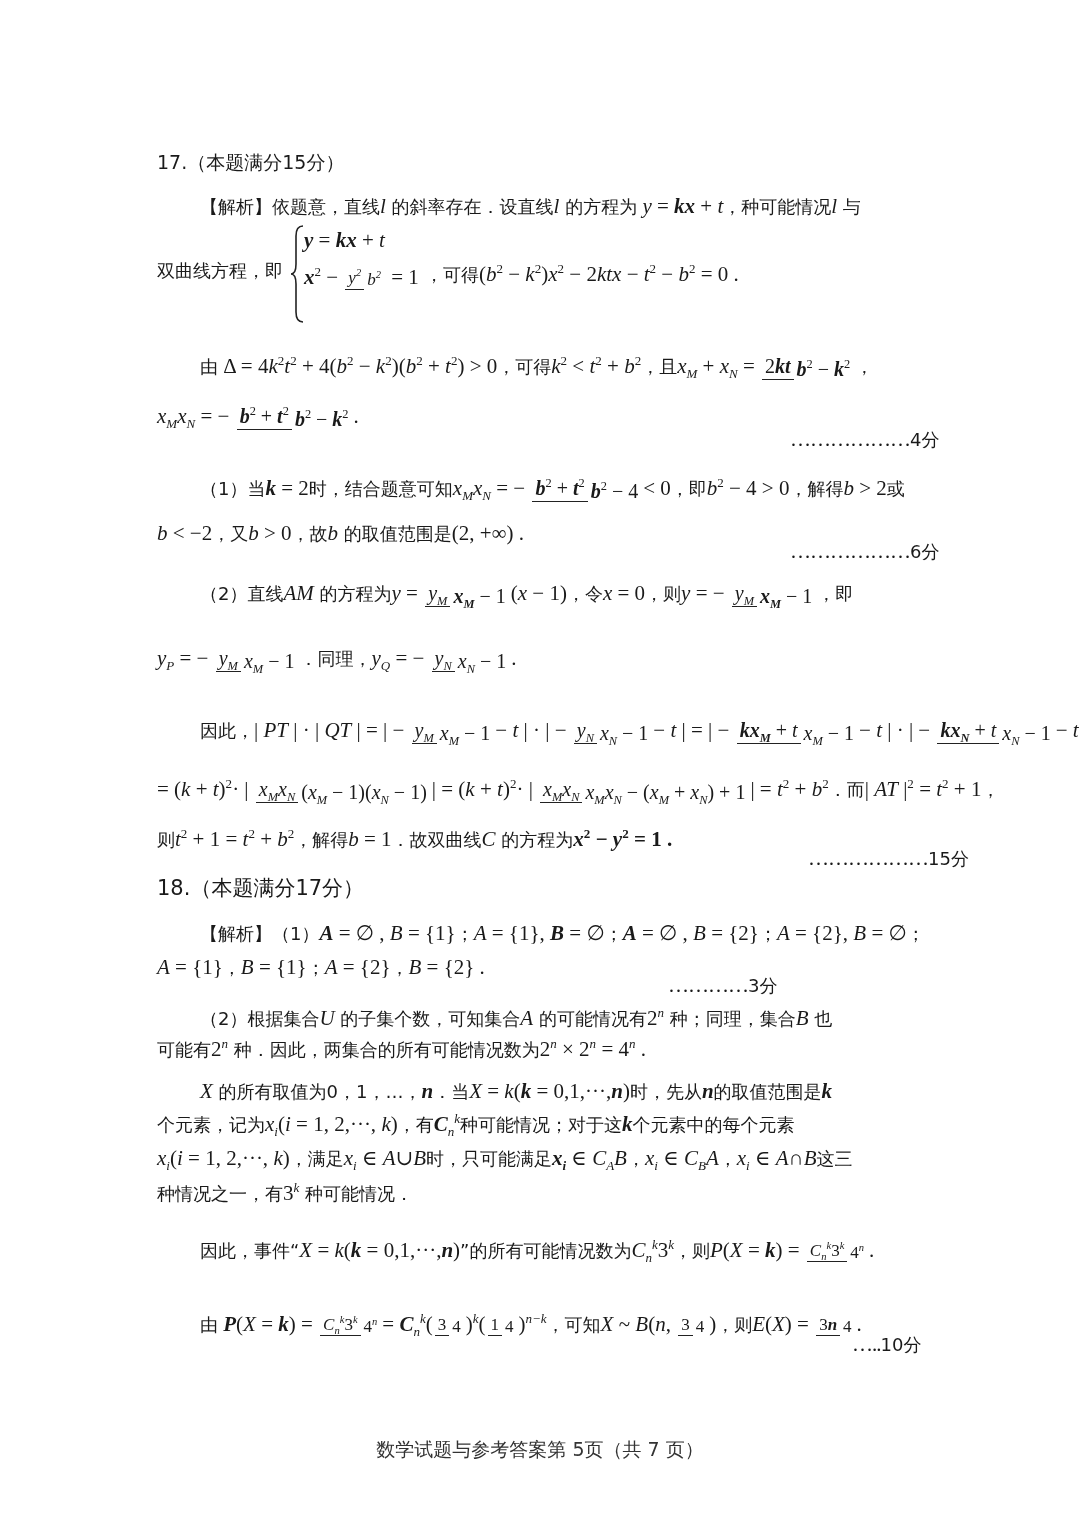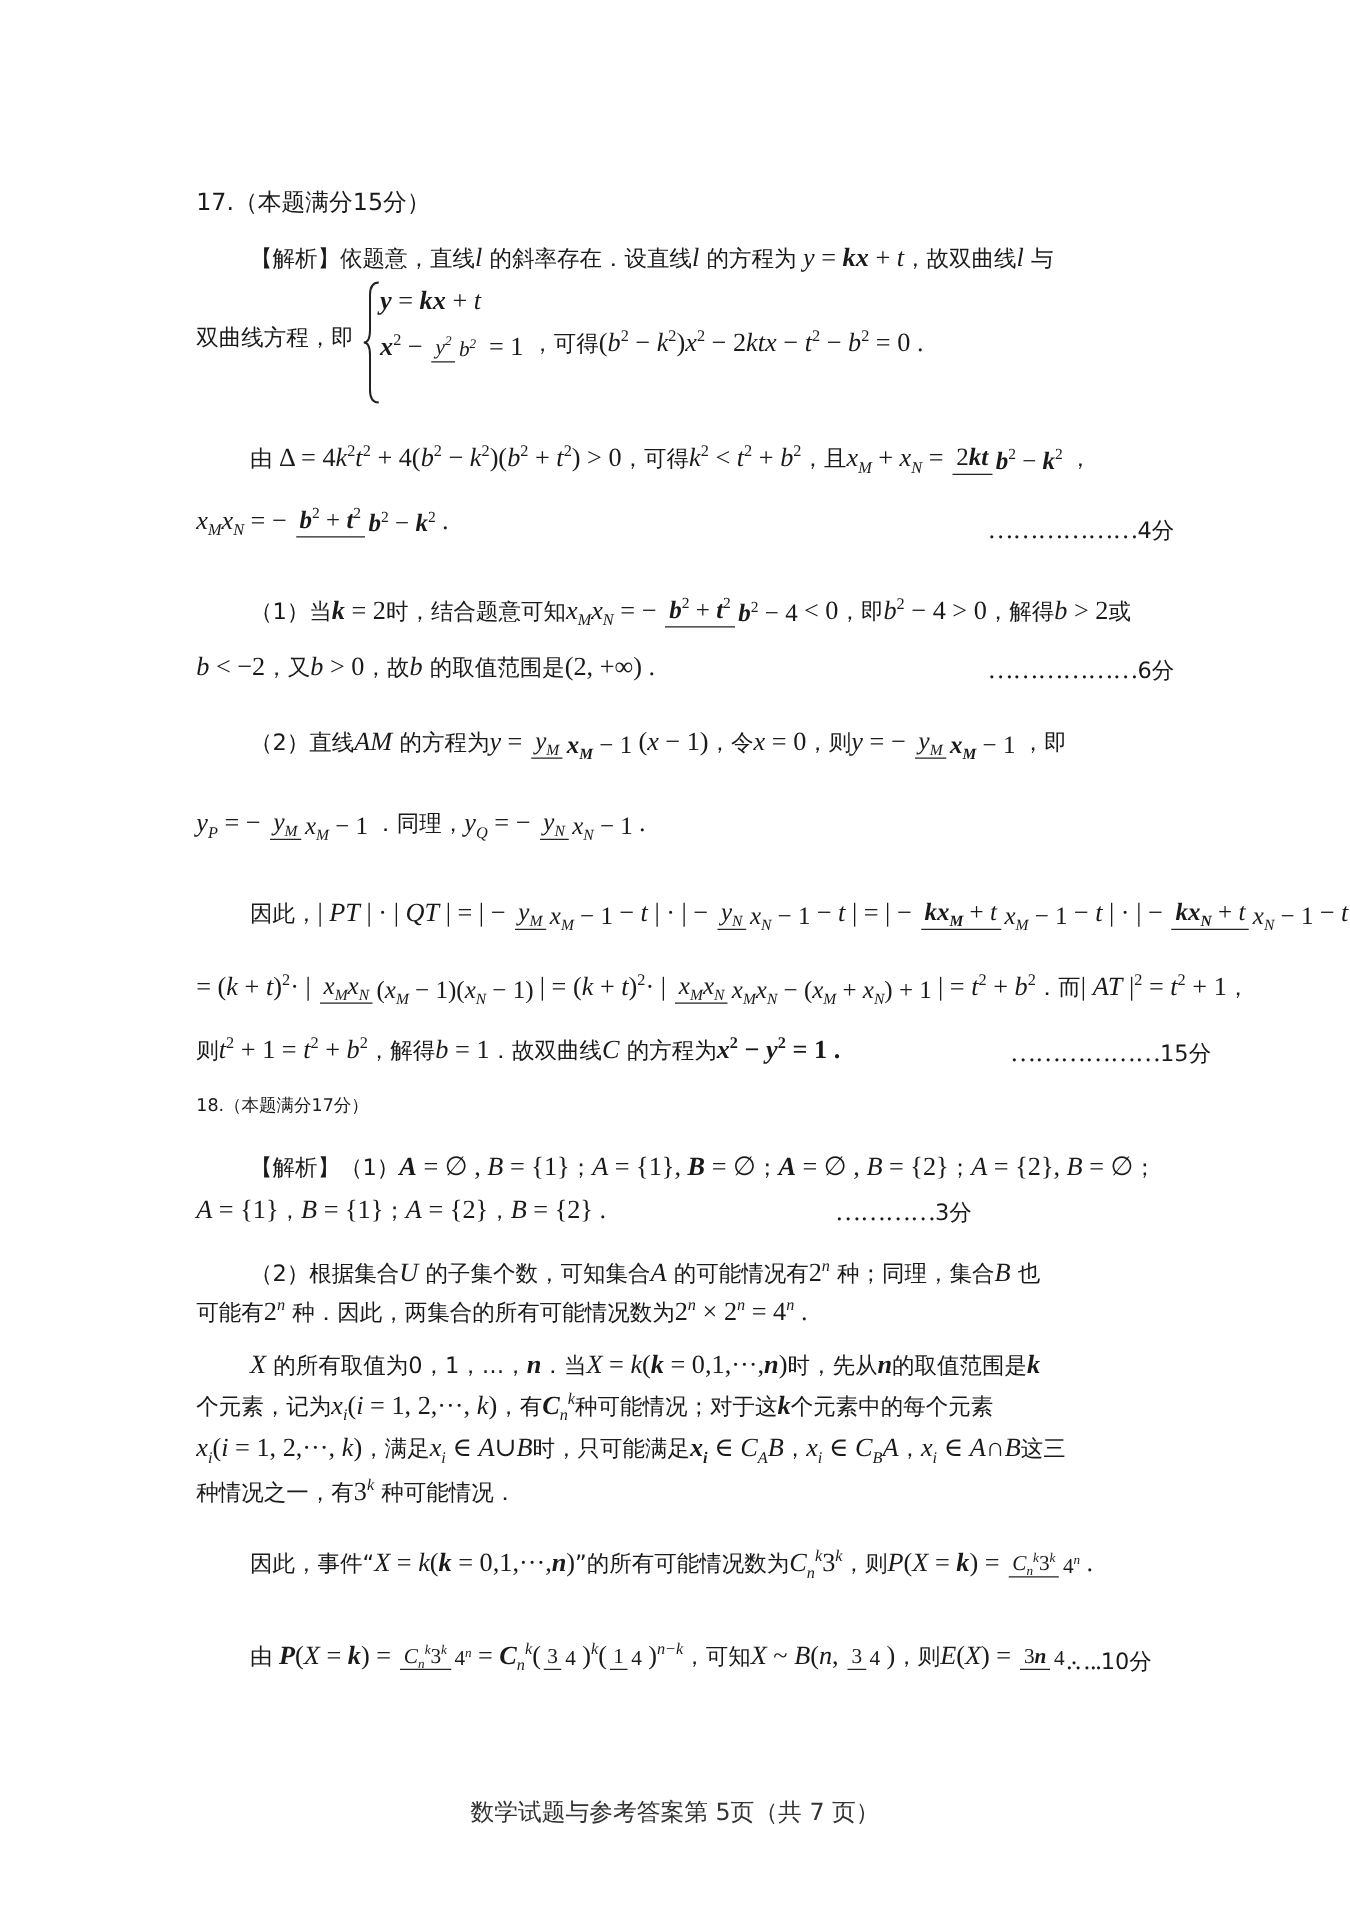--- a/index.html
+++ b/index.html
@@ -9,36 +9,36 @@
   .cjk{font-family:"DejaVu Sans","Liberation Sans",sans-serif;font-size:18px;}
   .m{font-family:"Liberation Serif","DejaVu Serif",serif;font-size:21px;}
   .i{font-style:italic;}
   .b{font-weight:bold;}
   sub,sup{font-size:0.62em;line-height:0;}
   .frac{display:inline-flex;flex-direction:row;align-items:center;vertical-align:middle;
         margin:0 2px;font-family:"Liberation Serif","DejaVu Serif",serif;font-size:20px;text-align:right;}
   .frac .num{padding:0 3px 2px 3px;border-bottom:1.3px solid #222;line-height:1.05;}
   .frac .den{padding:2px 3px 0 3px;line-height:1.05;}
   .frac.small{font-size:17px;}
-  .score{position:absolute;font-size:18px;white-space:nowrap;}
+  .score{position:absolute;font-size:18px;white-space:nowrap;margin-top:16px;}
   .dots{letter-spacing:-1px;}
   .brace{position:absolute;}
   .sys{position:absolute;}
   .footer{position:absolute;left:0;width:1080px;text-align:center;top:1437px;font-size:19px;
           font-family:"DejaVu Sans","Liberation Sans",sans-serif;color:#333;}
 </style>
 </head>
 <body>
 
 <div class="line cjk" style="left:137px;top:153px;font-size:19px;">
   <span>17.（本题满分15分）</span>
 </div>
 
 <div class="line" style="left:180px;top:196px;">
-  <span class="cjk">【解析】</span><span class="cjk">依题意，直线</span><span class="m i">l</span><span class="cjk"> 的斜率存在．设直线</span><span class="m i">l</span><span class="cjk"> 的方程为</span><span class="m i"> y </span><span class="m">=</span><span class="m i b"> kx </span><span class="m">+</span><span class="m i"> t</span><span class="cjk">，故双曲线</span><span class="m i">l</span><span class="cjk"> 与</span>
+  <span class="cjk">【解析】</span><span class="cjk">依题意，直线</span><span class="m i">l</span><span class="cjk"> 的斜率存在．设直线</span><span class="m i">l</span><span class="cjk"> 的方程为</span><span class="m i"> y </span><span class="m">=</span><span class="m i b"> kx </span><span class="m">+</span><span class="m i"> t</span><span class="cjk">，种可能情况</span><span class="m i">l</span><span class="cjk"> 与</span>
 </div>
 
 <div class="line cjk" style="left:137px;top:262px;">双曲线方程，即</div>
 <svg class="brace" style="left:289px;top:224px;" width="16" height="100" viewBox="0 0 16 100">
   <path d="M14 2 Q7 2 7 12 L7 40 Q7 50 2 50 Q7 50 7 60 L7 88 Q7 98 14 98" fill="none" stroke="#222" stroke-width="1.6"></path>
 </svg>
 <div class="sys" style="left:304px;top:228px;">
   <div class="m" style="white-space:nowrap;"><span class="i b">y</span> = <span class="i b">kx</span> + <span class="i">t</span></div>
   <div class="m" style="margin-top:12px;white-space:nowrap;"><span class="i b">x</span><sup>2</sup> − <span class="frac small">
         <span class="num i">y<sup>2</sup></span>
@@ -123,21 +123,21 @@
       <span class="den"><span class="i">x<sub>M</sub>x<sub>N</sub></span> − (<span class="i">x<sub>M</sub></span> + <span class="i">x<sub>N</sub></span>) + 1</span>
     </span><span class="m">| = <span class="i">t</span><sup>2</sup> + <span class="i">b</span><sup>2</sup></span><span class="cjk">．而</span><span class="m">| <span class="i">AT</span> |<sup>2</sup> = <span class="i">t</span><sup>2</sup> + 1</span><span class="cjk">，</span>
 </div>
 <div class="line" style="left:137px;top:829px;">
   <span class="cjk">则</span><span class="m"><span class="i">t</span><sup>2</sup> + 1 = <span class="i">t</span><sup>2</sup> + <span class="i">b</span><sup>2</sup></span><span class="cjk">，解得</span><span class="m"><span class="i">b</span> = 1</span><span class="cjk">．故双曲线</span><span class="m i">C</span><span class="cjk"> 的方程为</span><span class="m b"><span class="i">x</span><sup>2</sup> − <span class="i">y</span><sup>2</sup> = 1 .</span>
 </div>
 <div class="score" style="left:808px;top:830px;">
   <span class="dots m">………………</span><span class="cjk">15分</span>
 </div>
 
-<div class="line cjk" style="left:137px;top:878px;font-size:14px;">
+<div class="line cjk" style="left:137px;top:878px;font-size:21px;">
   <span>18.（本题满分17分）</span>
 </div>
 
 <div class="line" style="left:180px;top:923px;text-align:center;">
   <span class="cjk">【解析】</span><span class="cjk">（1）</span><span class="m"><span class="i b">A</span> = ∅ , <span class="i">B</span> = {1}</span><span class="cjk">；</span><span class="m"><span class="i">A</span> = {1}, <span class="i b">B</span> = ∅</span><span class="cjk">；</span><span class="m"><span class="i b">A</span> = ∅ , <span class="i">B</span> = {2}</span><span class="cjk">；</span><span class="m"><span class="i">A</span> = {2}, <span class="i">B</span> = ∅</span><span class="cjk">；</span>
 </div>
 <div class="line" style="left:137px;top:957px;">
   <span class="m"><span class="i">A</span> = {1}</span><span class="cjk">，</span><span class="m"><span class="i">B</span> = {1}</span><span class="cjk">；</span><span class="m"><span class="i">A</span> = {2}</span><span class="cjk">，</span><span class="m"><span class="i">B</span> = {2} .</span>
 </div>
 <div class="score" style="left:668px;top:957px;">

